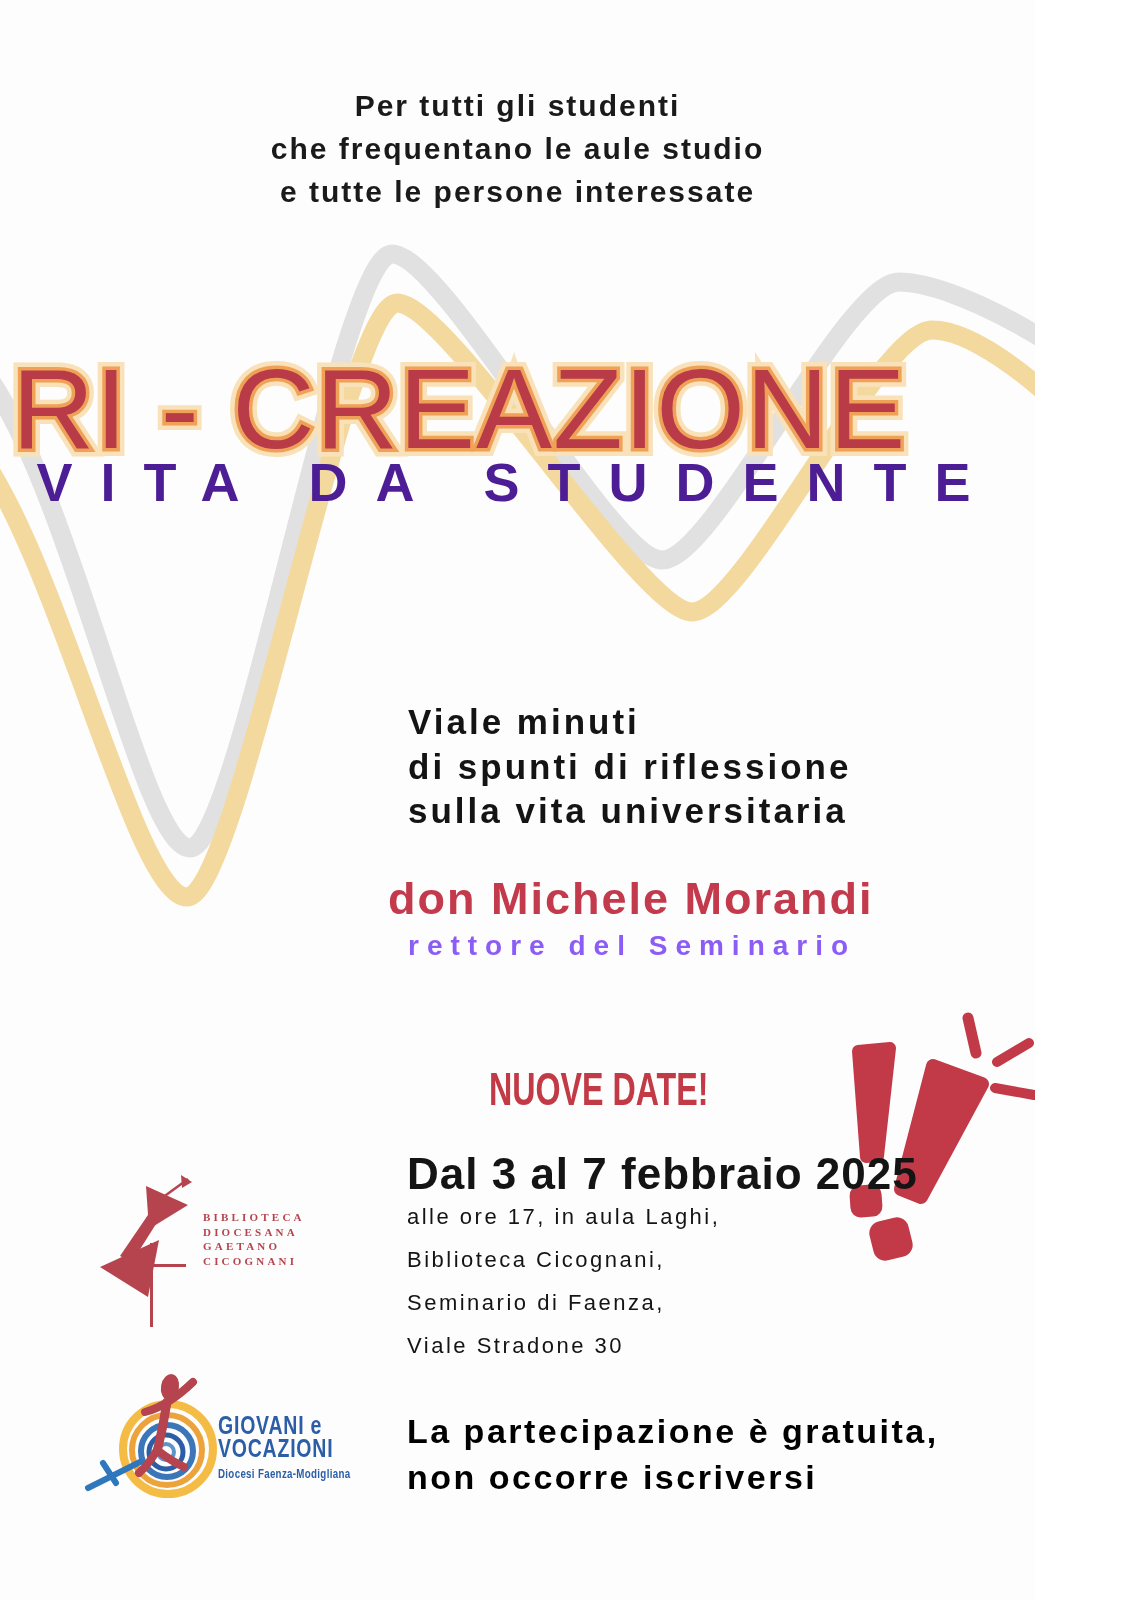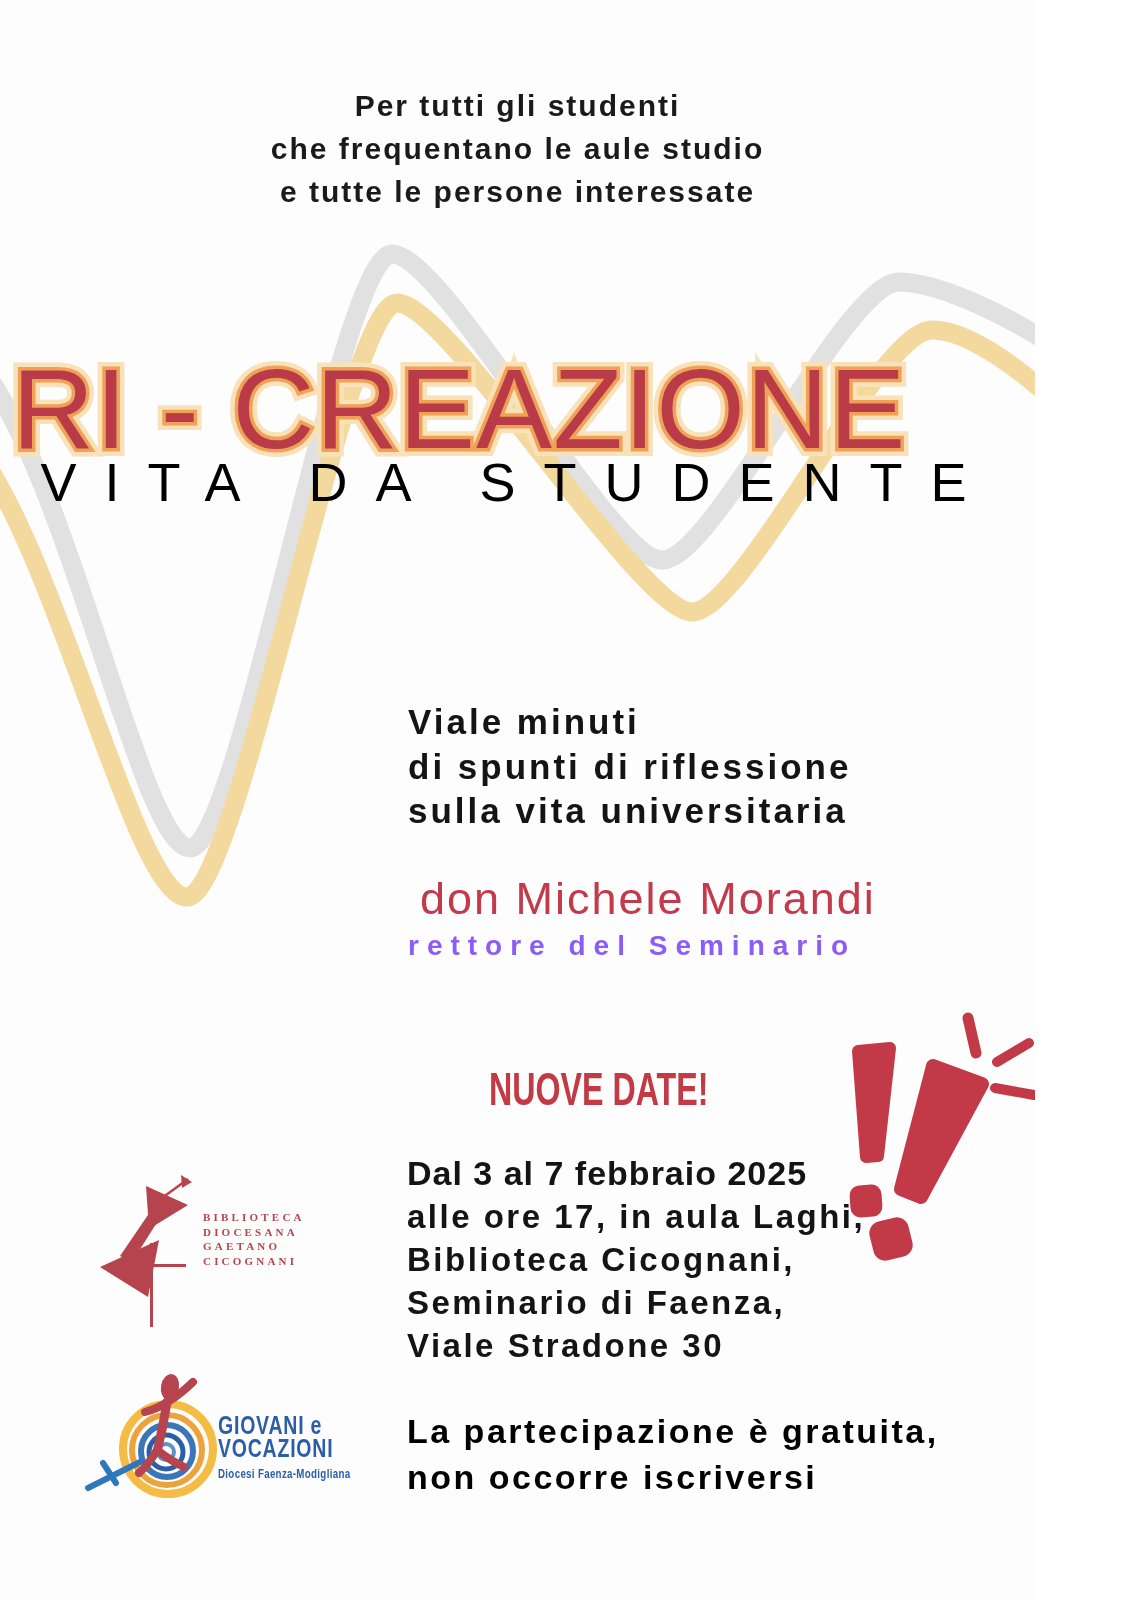--- a/index.html
+++ b/index.html
@@ -19,43 +19,43 @@
   .title-wrap{left:0;top:352px;width:100%;height:130px;z-index:2;}
   .title-layer{
     position:absolute;left:12px;right:0;
     font-size:114px;font-weight:400;line-height:1;letter-spacing:1px;white-space:nowrap;
   }
   .title-halo{-webkit-text-stroke:16px #F9E2BA;color:#F9E2BA;}
   .title-outline{-webkit-text-stroke:7px #EFA257;color:#EFA257;}
   .title-fill{color:#B93B48;}
   .subtitle{
     left:0;top:455px;width:100%;text-align:center;z-index:2;white-space:nowrap;
-    color:#000000;font-size:54px;font-weight:400;letter-spacing:28px;line-height:1;
+    color:#4c1d95;font-size:54px;font-weight:700;letter-spacing:28px;line-height:1;
   }
   
   .desc{
     left:408px;top:700px;z-index:2;color:#141414;
     font-size:35px;font-weight:700;letter-spacing:3px;line-height:44.5px;white-space:nowrap;
   }
   .speaker-name{
-    left:420px;top:876px;z-index:2;color:#C23A4C;
-    font-size:45px;font-weight:400;letter-spacing:2px;line-height:1;white-space:nowrap;
+    left:388px;top:876px;z-index:2;color:#C23A4C;
+    font-size:45px;font-weight:700;letter-spacing:2px;line-height:1;white-space:nowrap;
   }
   .speaker-role{
     left:408px;top:932px;z-index:2;color:#8b5cf6;
     font-size:28px;font-weight:700;letter-spacing:8px;line-height:1;white-space:nowrap;
   }
   .nuove-date{
     left:489px;top:1066px;z-index:2;color:#C23A46;
     font-size:46px;font-weight:700;line-height:1;white-space:nowrap;
     transform:scaleX(0.70);transform-origin:left top;
   }
   .dates{left:407px;top:1152px;z-index:2;color:#141414;white-space:nowrap;}
-  .dates .d1{font-size:34px;font-weight:800;letter-spacing:1px;line-height:43px;}
-  .dates .dn{font-size:33px;font-weight:700;letter-spacing:2.5px;line-height:43px;}
+  .dates .d1{font-size:44px;font-weight:800;letter-spacing:1px;line-height:43px;}
+  .dates .dn{font-size:22px;font-weight:400;letter-spacing:2.5px;line-height:43px;}
   .footer-block{
     left:407px;top:1408px;z-index:2;color:#000000;white-space:nowrap;
     font-size:34px;font-weight:700;letter-spacing:2.5px;line-height:46px;
   }
   
   .bib-text{
     left:203px;top:1210px;z-index:2;color:#B5444E;white-space:nowrap;
     font-family:"Liberation Serif",serif;font-size:11px;font-weight:700;
     letter-spacing:3.2px;line-height:14.5px;
   }

